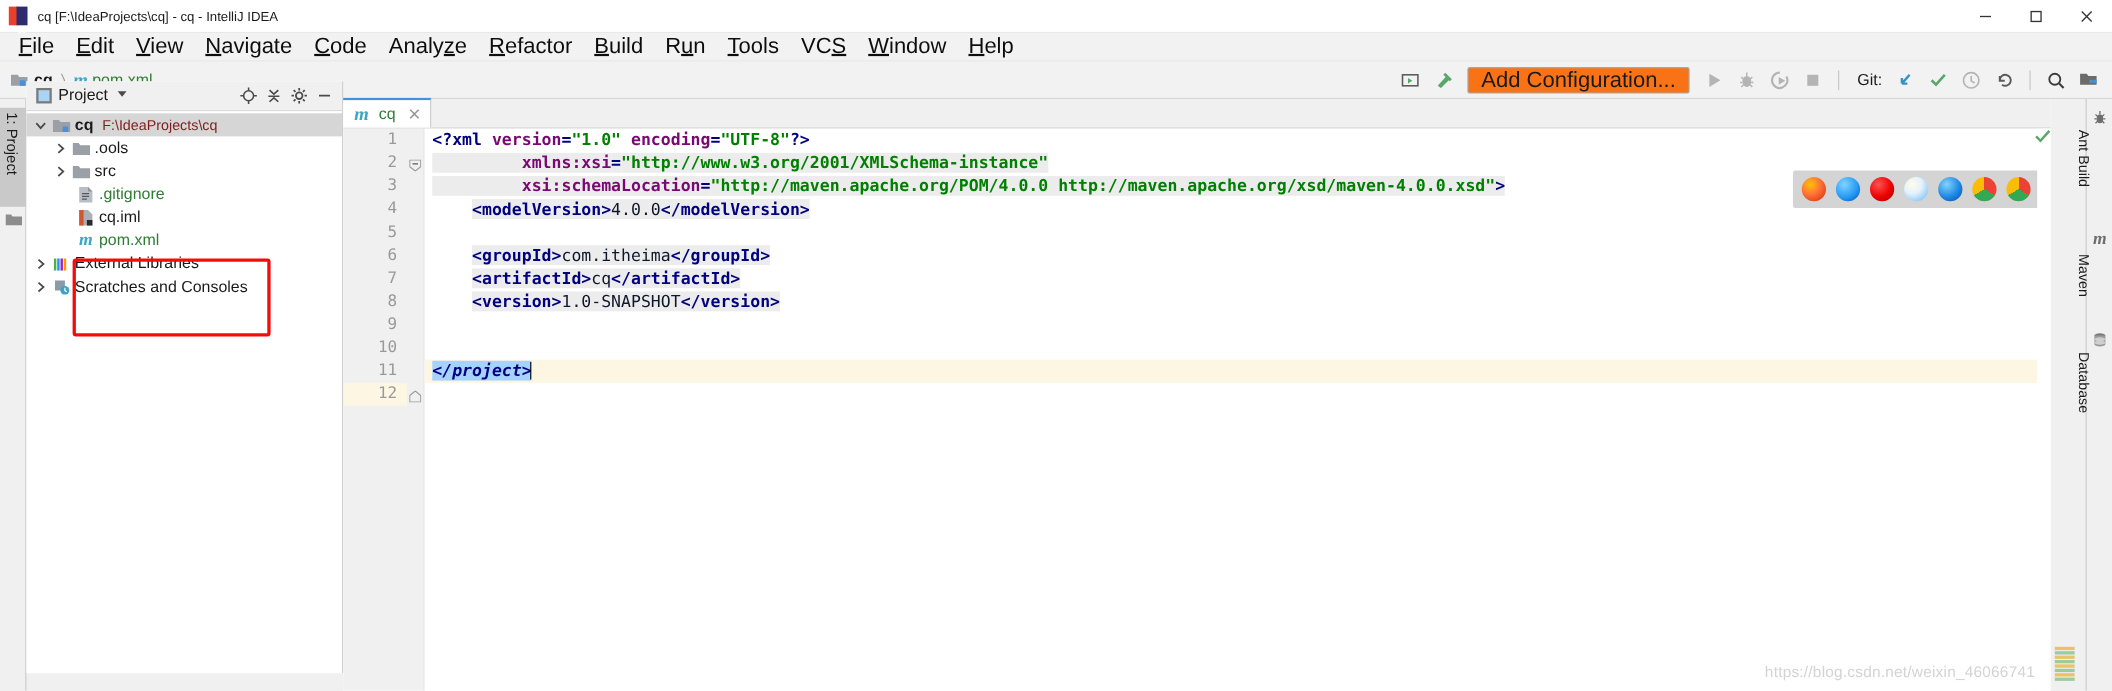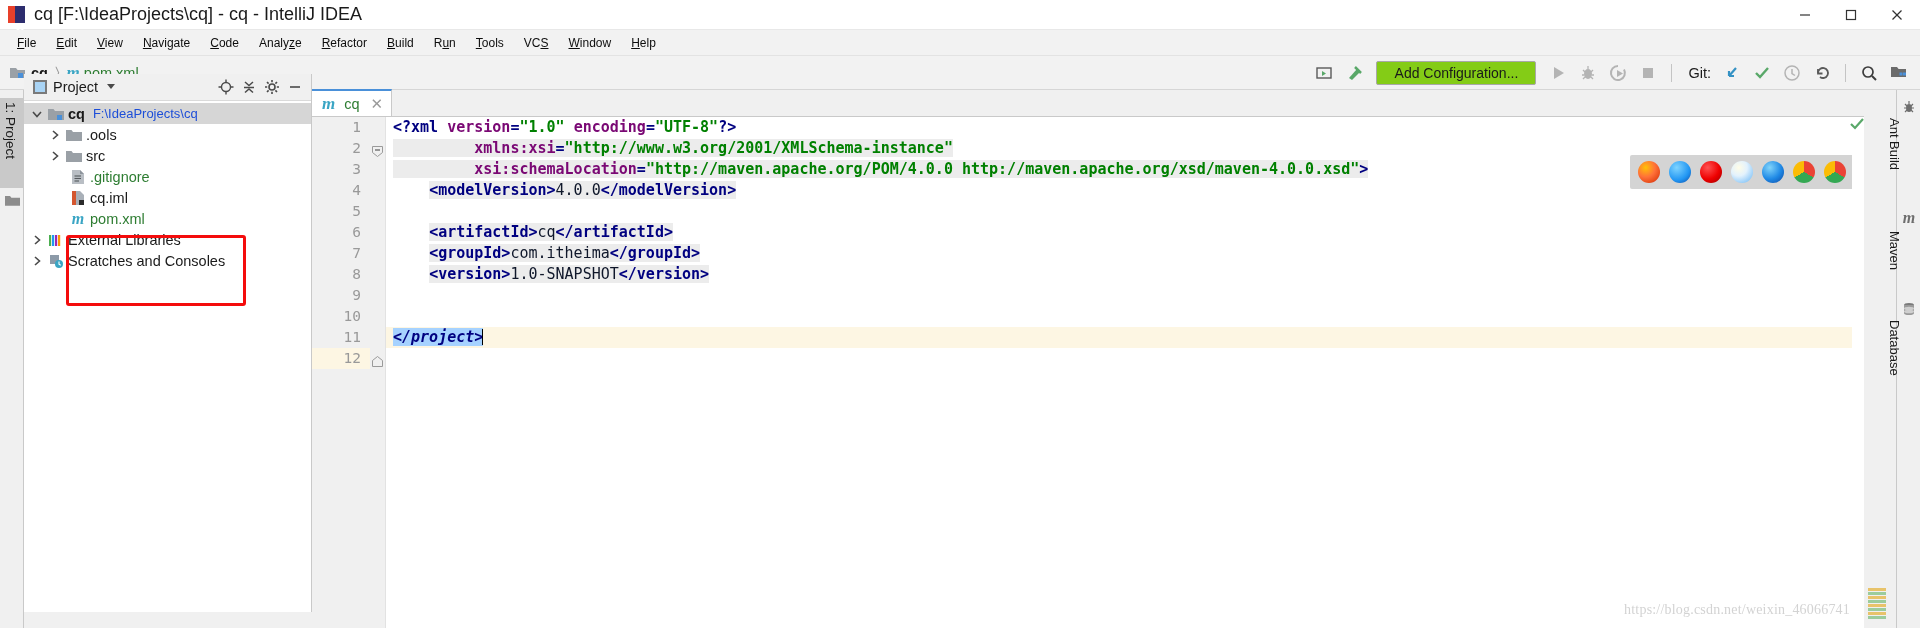--- a/index.html
+++ b/index.html
@@ -17,35 +17,35 @@
     position: absolute; top: 0; left: 0; width: 1920px; height: 30px;
     background: #ffffff; display: flex; align-items: center;
     border-bottom: 1px solid #e8e8e8;
   }
   .title-logo { width: 17px; height: 17px; margin-left: 8px; position: relative; flex: none; }
   .title-logo .sq1 { position:absolute; left:0; top:0; width:8px; height:17px; background:#e8402a; }
   .title-logo .sq2 { position:absolute; left:7px; top:0; width:10px; height:17px; background:#2d2d6e; }
   .title-logo .ij { position:absolute; left:8px; top:2px; color:#fff; font-size:10px; font-weight:bold;
                     font-family:"Liberation Serif", serif; line-height:13px; letter-spacing:-1px;margin-top:18px;}
   .title-text {
-    margin-left: 9px; font-size: 18px; color: #1a1a1a;
+    margin-left: 9px; font-size: 12px; color: #1a1a1a;
     font-family: "Liberation Sans", sans-serif; white-space: nowrap;
   }
   .win-controls { position: absolute; right: 0; top: 0; height: 30px; display: flex; }
   .win-btn { width: 46px; height: 30px; display:flex; align-items:center; justify-content:center; }
   .win-btn svg { display:block; }
 
   
   .menubar {
     position: absolute; top: 30px; left: 0; width: 1920px; height: 26px;
     background: #f2f2f2; display: flex; align-items: center; padding-left: 7px;
     border-bottom: 1px solid #e3e3e3;
   }
   .menu-item {
-    font-size: 12px; color: #0d0d0d; padding: 2px 10px; cursor: default;
+    font-size: 20px; color: #0d0d0d; padding: 2px 10px; cursor: default;
     white-space: nowrap;
   }
   .menu-item u { text-decoration: underline; }
 
   
   .toolbar {
     position: absolute; top: 56px; left: 0; width: 1920px; height: 34px;
     background: #f2f2f2; display: flex; align-items: center;
     border-bottom: 1px solid #d6d6d6;
   }
@@ -54,22 +54,22 @@
   .crumb-text { font-size: 14.5px; color: #1a1a1a; font-weight: bold; }
   .crumb-sep { color: #9a9a9a; margin: 0 7px; font-size: 14px; }
   .crumb-file { font-size: 14.5px; color: #2e7d32; font-weight: normal; }
   .mvn-m { color:#3aa5c4; font-style: italic; font-family: "Liberation Serif", serif;
            font-size: 17px; font-weight: bold; margin-right: 4px; }
 
   .tb-right { position:absolute; right: 8px; top:0; height:34px; display:flex; align-items:center; gap:4px;}
   .tb-icon { width: 26px; height: 26px; display:flex; align-items:center; justify-content:center; }
   .config-btn {
     height: 24px; min-width: 160px; padding: 0 12px;
-    border: 1px solid #a8a8a8; background: #84cc16; border-radius: 2px;
-    font-size: 14px; color: #1a1a1a; display:flex; align-items:center; justify-content:center;
+    border: 1px solid #a8a8a8; background: #f97316; border-radius: 2px;
+    font-size: 20px; color: #1a1a1a; display:flex; align-items:center; justify-content:center;
     margin: 0 5px;
   }
   .tb-sep { width:1px; height:18px; background:#c4c4c4; margin: 0 6px; }
   .git-label { font-size: 14.5px; color:#1a1a1a; margin: 0 4px 0 6px; text-align: center; }
 
   
   .leftbar {
     position: absolute; left: 0; top: 90px; width: 24px; height: 538px;
     background: #f0f0f0; border-right: 1px solid #c9c9c9;
   }
@@ -97,21 +97,21 @@
   .pp-icon-blue { width: 14px; height: 14px; border: 2px solid #7a7a7a; background:#a9d4f5; margin-left: 9px; }
   .pp-hdr-btns { margin-left:auto; display:flex; align-items:center; gap: 3px; padding-right: 6px; }
   .pp-hdr-btn { width:20px;height:20px; display:flex;align-items:center;justify-content:center;}
 
   .tree { padding-top: 2px; font-size: 14.5px; color:#1a1a1a; }
   .tnode { height: 21px; display:flex; align-items:center; white-space:nowrap; padding-left: 4px; }
   .tnode.selected { background: #d6d6d6; }
   .tnode .arrow { width: 18px; display:flex; align-items:center; justify-content:center; flex:none; }
   .tnode .ticon { width: 20px; display:flex; align-items:center; justify-content:center; flex:none; margin-right:2px;}
   .tnode .tlabel { font-size: 14.5px; }
-  .tnode .tsub { font-size: 13px; color: #1d4ed8; margin-left: 8px; }
+  .tnode .tsub { font-size: 13px; color: #7f1d1d; margin-left: 8px; }
   .bold { font-weight: bold; }
   .green-txt { color: #2e7d32; }
 
   
   .annot-box {
     position: absolute; left: 42px; top: 161px; width: 180px; height: 71px;
     border: 3px solid #f40c0c; border-radius: 3px; pointer-events: none;
   }
 
   
@@ -182,21 +182,21 @@
     transform: rotate(90deg); transform-origin: left top;
     font-size: 13px; color:#1a1a1a;
   }
 
   
   .err-stripe {
     position:absolute; right: 56px; top: 117px; width: 12px; height: 511px; background:#fff;
   }
   .watermark {
     position:absolute; right: 70px; bottom: 10px;
-    font-size: 14px; color: #d3d3d3; font-family:Liberation Serif, serif;
+    font-size: 14px; color: #d3d3d3; font-family:Liberation Sans, sans-serif;
     letter-spacing: 0.2px;
   }
   .mini-map {
     position:absolute; right:34px; bottom: 0px; width: 18px; height: 40px;
   }
   .mini-row { height:3px; margin-bottom:1px; }
 </style>
 </head>
 <body>
 
@@ -536,22 +536,22 @@
             </svg>
         </div>
       </div>
 
       <div class="code-lines">
         <div class="cline"><span class="tok-pi">&lt;?xml </span><span class="tok-attr">version</span><span class="tok-pi">=</span><span class="tok-val">"1.0"</span><span> </span><span class="tok-attr">encoding</span><span class="tok-pi">=</span><span class="tok-val">"UTF-8"</span><span class="tok-pi">?&gt;</span></div>
         <div class="cline"><span class="vtext-bg">         </span><span class="vtext-bg tok-attr">xmlns:xsi</span><span class="vtext-bg tok-pi">=</span><span class="vtext-bg tok-val">"http://www.w3.org/2001/XMLSchema-instance"</span></div>
         <div class="cline"><span class="vtext-bg">         </span><span class="vtext-bg tok-attr">xsi:schemaLocation</span><span class="vtext-bg tok-pi">=</span><span class="vtext-bg tok-val">"http://maven.apache.org/POM/4.0.0 http://maven.apache.org/xsd/maven-4.0.0.xsd"</span><span class="vtext-bg tok-tag">&gt;</span></div>
         <div class="cline"><span>    </span><span class="vtext-bg tok-tag">&lt;modelVersion&gt;</span><span class="vtext-bg tok-text">4.0.0</span><span class="vtext-bg tok-tag">&lt;/modelVersion&gt;</span></div>
         <div class="cline">&nbsp;</div>
+        <div class="cline"><span>    </span><span class="vtext-bg tok-tag">&lt;groupId&gt;</span><span class="vtext-bg tok-text">com.itheima</span><span class="vtext-bg tok-tag">&lt;/groupId&gt;</span></div>
         <div class="cline"><span>    </span><span class="vtext-bg tok-tag">&lt;artifactId&gt;</span><span class="vtext-bg tok-text">cq</span><span class="vtext-bg tok-tag">&lt;/artifactId&gt;</span></div>
-        <div class="cline"><span>    </span><span class="vtext-bg tok-tag">&lt;groupId&gt;</span><span class="vtext-bg tok-text">com.itheima</span><span class="vtext-bg tok-tag">&lt;/groupId&gt;</span></div>
         <div class="cline"><span>    </span><span class="vtext-bg tok-tag">&lt;version&gt;</span><span class="vtext-bg tok-text">1.0-SNAPSHOT</span><span class="vtext-bg tok-tag">&lt;/version&gt;</span></div>
         <div class="cline">&nbsp;</div>
         <div class="cline">&nbsp;</div>
         <div class="cline hl"><span class="sel tok-tag">&lt;/project&gt;</span><span class="caret"></span></div>
 
         <div class="browser-bar">
           <span class="br" style="background:radial-gradient(circle at 35% 30%, #ffc107 0%, #ff7139 45%, #e64a19 75%, #9c27b0 100%);"></span>
           <span class="br" style="background:radial-gradient(circle at 35% 30%, #7fd4ff 0%, #2196f3 60%, #0d47a1 100%);"></span>
           <span class="br" style="background:radial-gradient(circle at 35% 30%, #ff5252 0%, #e00 55%, #900 100%);"></span>
           <span class="br" style="background:radial-gradient(circle at 35% 30%, #fffde7 0%, #e3f2fd 40%, #64b5f6 100%);"></span>

